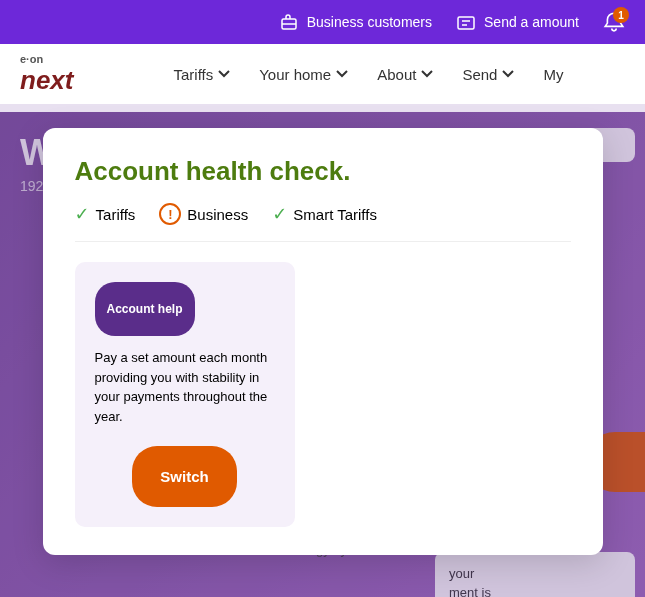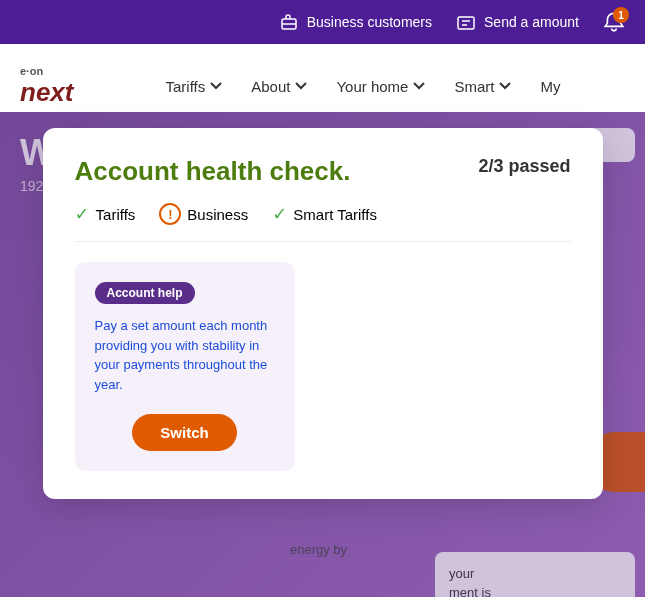--- a/index.html
+++ b/index.html
@@ -1,20 +1,20 @@
 <!DOCTYPE html>
 <html><head>
   <meta charset="utf-8">
   <style>
     * { box-sizing: border-box; margin: 0; padding: 0; }
     body { font-family: Arial, sans-serif; background: #e8e0f0; width: 645px; height: 597px; overflow: hidden; position: relative; }
 
     
     .top-bar {
-      background: #4c1d95;
+      background: #6d28d9;
       height: 44px;
       display: flex;
       align-items: center;
       justify-content: flex-end;
       padding: 0 20px;
       gap: 24px;
     }
     .top-bar-item {
       display: flex;
       align-items: center;
@@ -27,25 +27,25 @@
       width: 20px;
       height: 20px;
       display: flex;
       align-items: center;
       justify-content: center;
     }
 
     
     .nav-bar {
       background: white;
-      height: 84px;
+      height: 60px;
       display: flex;
       align-items: center;
       padding: 0 20px;
-      gap: 0;
+      gap: 8px;
     }
     .logo {
       margin-right: 80px;
     }
     .logo-eon { font-size: 11px; color: #555; font-weight: bold; }
     .logo-next { font-size: 26px; color: #7f1d1d; font-weight: 900; font-style: italic; }
 
     .nav-items {
       display: flex;
       align-items: center;
@@ -182,44 +182,44 @@
       background: #f5f0fa;
       border-radius: 10px;
       padding: 20px;
       width: 220px;
     }
     .help-tag {
       background: #5a2d8a;
       color: white;
       font-size: 12px;
       font-weight: bold;
-      padding: 4px 12px;
+      padding: 20px 12px;
       border-radius: 20px;
       display: inline-block;
       margin-bottom: 12px;
     }
     .help-card-title {
       font-size: 16px;
       font-weight: 800;
       color: #1a1a1a;
       margin-bottom: 10px;
       line-height: 1.3;
     }
     .help-card-desc {
       font-size: 13px;
-      color: #1d4ed8;
+      color: #000000;
       line-height: 1.5;
       margin-bottom: 20px;
     }
     .switch-btn {
       background: #e05a00;
       color: white;
       border: none;
       border-radius: 25px;
-      padding: 10px 28px;
+      padding: 22px 28px;
       font-size: 15px;
       font-weight: bold;
       cursor: pointer;
       display: block;
       margin: 0 auto;
     }
 
     
     .notif-badge {
       background: #e05a00;
@@ -278,33 +278,33 @@
     <div class="logo-next">next</div>
   </div>
   <div class="nav-items">
     <div class="nav-item">
       <span>Tariffs</span>
       <svg viewBox="0 0 14 14" fill="none" stroke="#333" stroke-width="2">
           <path d="M2 4l5 5 5-5"></path>
         </svg>
     </div>
     <div class="nav-item">
+      <span>Your home</span>
+      <svg viewBox="0 0 14 14" fill="none" stroke="#333" stroke-width="2">
+          <path d="M2 4l5 5 5-5"></path>
+        </svg>
+    </div>
+    <div class="nav-item">
       <span>About</span>
       <svg viewBox="0 0 14 14" fill="none" stroke="#333" stroke-width="2">
           <path d="M2 4l5 5 5-5"></path>
         </svg>
     </div>
     <div class="nav-item">
-      <span>Your home</span>
-      <svg viewBox="0 0 14 14" fill="none" stroke="#333" stroke-width="2">
-          <path d="M2 4l5 5 5-5"></path>
-        </svg>
-    </div>
-    <div class="nav-item">
-      <span>Smart</span>
+      <span>Send</span>
       <svg viewBox="0 0 14 14" fill="none" stroke="#333" stroke-width="2">
           <path d="M2 4l5 5 5-5"></path>
         </svg>
     </div>
     <div class="nav-item">
       <span>My</span>
     </div>
   </div>
 </div>
 
@@ -324,21 +324,20 @@
 
   </div>
 
   <div class="energy-text">energy by</div>
 </div>
 
 <div class="modal-overlay">
   <div class="modal">
     <div class="modal-header">
       <div class="modal-title">Account health check.</div>
-      <div class="modal-score">2/3 passed</div>
     </div>
 
     <div class="check-items">
 
       <div class="check-item">
         <span class="check-icon-green">✓</span>
         <span>Tariffs</span>
       </div>
 
       <div class="check-item">

